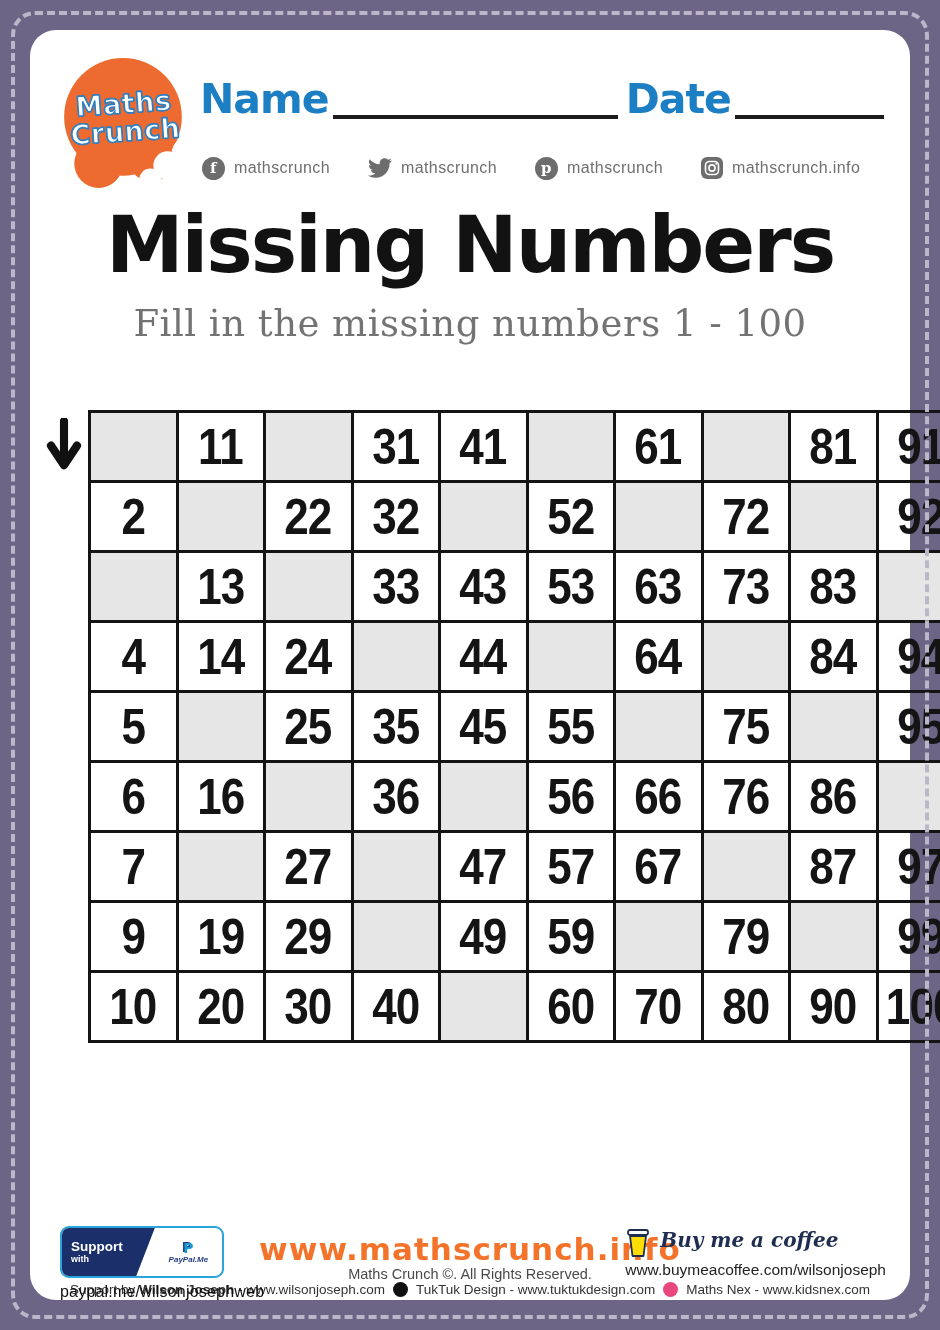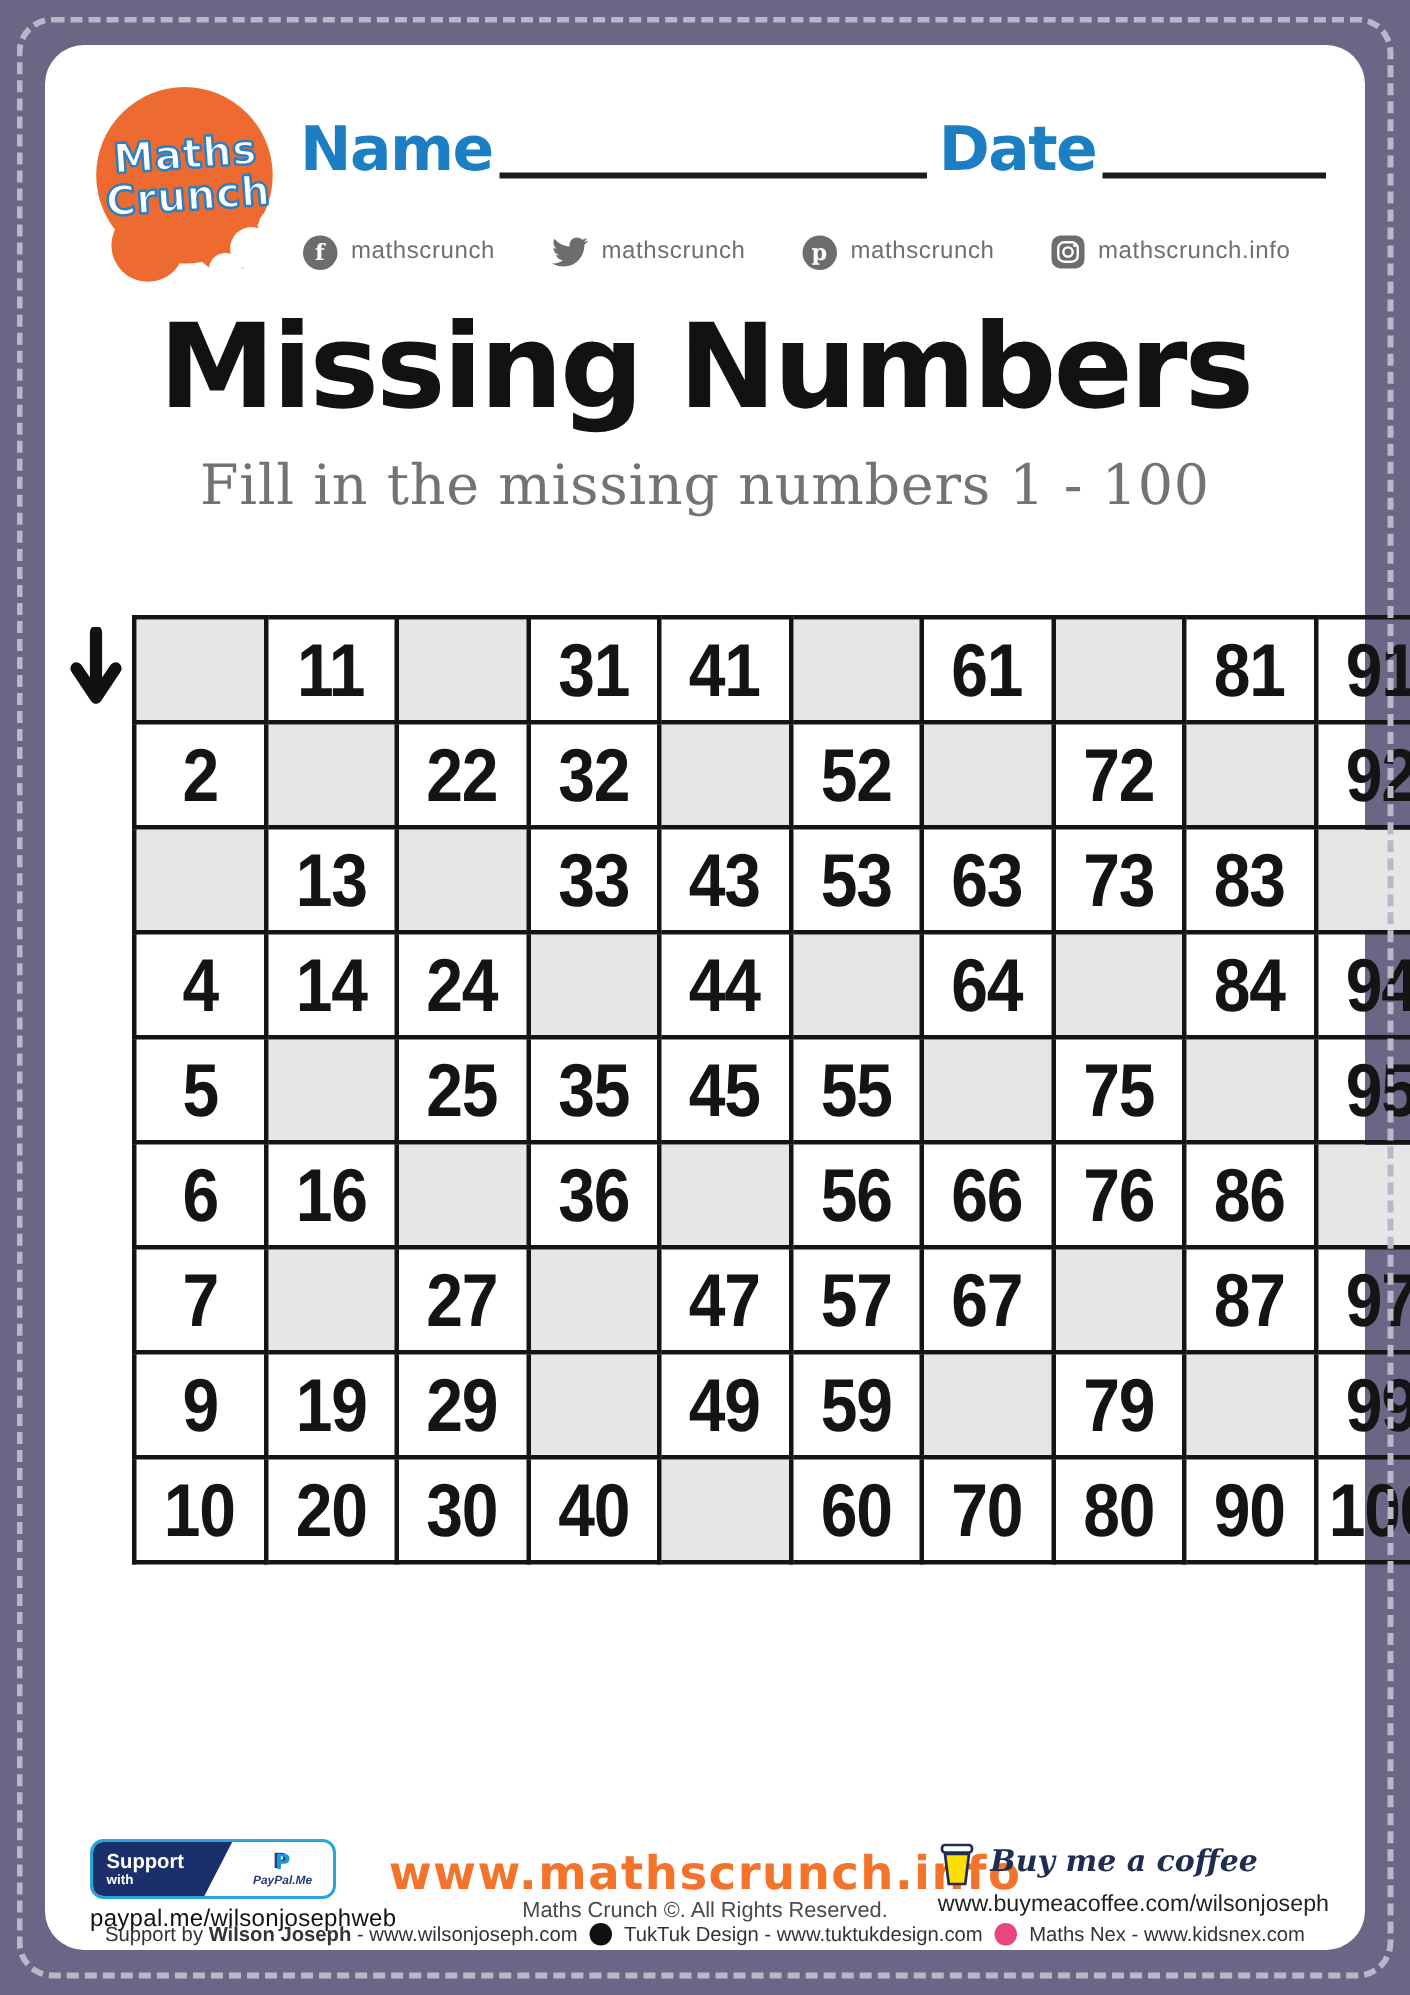--- a/index.html
+++ b/index.html
@@ -112,21 +112,21 @@
     display: flex; justify-content: center; align-items: center; gap: 8px;
     font-size: 13.5px; color: #333;
   }
   .f-credits b { font-weight: 700; }
   .cdot { width: 15px; height: 15px; border-radius: 50%; display: inline-block; }
   .cdot.black { background: #111; }
   .cdot.pink { background: #E8477E; }
 
   .f-paypal { position: absolute; left: 30px; top: 1196px; }
   .pp-badge {
-    width: 164px; height: 40px; border: 2.5px solid #29A4DC; border-radius: 9px;
+    width: 164px; height: 52px; border: 2.5px solid #29A4DC; border-radius: 9px;
     background: #fff; display: flex; overflow: hidden;
   }
   .pp-left {
     width: 58%; background: #1B2F6B; color: #fff;
     clip-path: polygon(0 0, 100% 0, 80% 100%, 0 100%);
     display: flex; flex-direction: column; justify-content: center;
     padding-left: 9px; line-height: 1;
   }
   .pp-left .l1 { font-size: 13.5px; font-weight: 800; }
   .pp-left .l2 { font-size: 9px; font-weight: 700; margin-top: 1px; }

